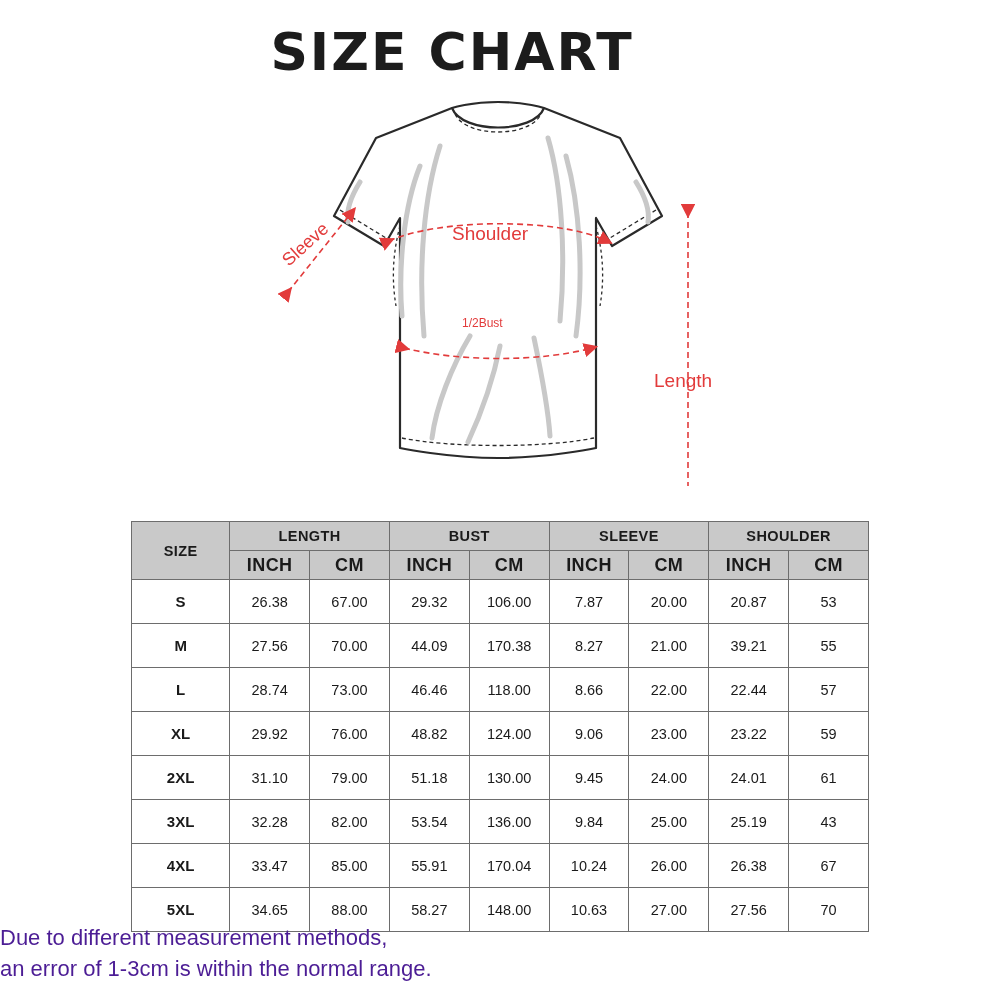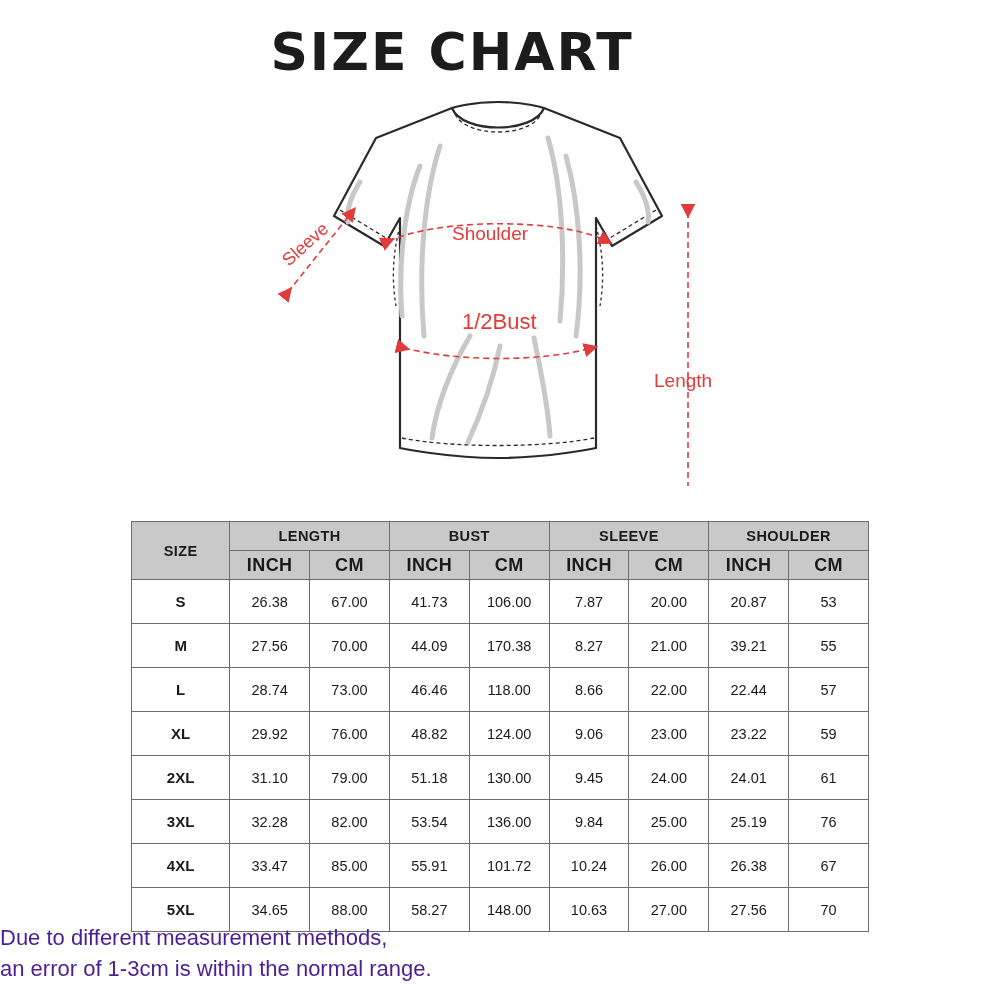--- a/index.html
+++ b/index.html
@@ -57,22 +57,22 @@
     transform: rotate(-42deg);
     font-size: 18px;
   }
   .lbl-shoulder {
     left: 452px;
     top: 137px;
     font-size: 19px;
   }
   .lbl-bust {
     left: 462px;
-    top: 223px;
-    font-size: 22px;
+    top: 230px;
+    font-size: 12px;
   }
   .lbl-length {
     left: 654px;
     top: 284px;
     font-size: 19px;
   }
 
   
   .table-wrap {
     position: absolute;
@@ -236,21 +236,21 @@
           <th class="sub">CM</th>
           <th class="sub">INCH</th>
           <th class="sub">CM</th>
         </tr>
       </thead>
       <tbody>
         <tr>
           <td class="size-cell">S</td>
           <td>26.38</td>
           <td>67.00</td>
-          <td>41.73</td>
+          <td>29.32</td>
           <td>106.00</td>
           <td>7.87</td>
           <td>20.00</td>
           <td>20.87</td>
           <td>53</td>
         </tr>
         <tr>
           <td class="size-cell">M</td>
           <td>27.56</td>
           <td>70.00</td>
@@ -296,28 +296,28 @@
         </tr>
         <tr>
           <td class="size-cell">3XL</td>
           <td>32.28</td>
           <td>82.00</td>
           <td>53.54</td>
           <td>136.00</td>
           <td>9.84</td>
           <td>25.00</td>
           <td>25.19</td>
-          <td>76</td>
+          <td>43</td>
         </tr>
         <tr>
           <td class="size-cell">4XL</td>
           <td>33.47</td>
           <td>85.00</td>
           <td>55.91</td>
-          <td>101.72</td>
+          <td>170.04</td>
           <td>10.24</td>
           <td>26.00</td>
           <td>26.38</td>
           <td>67</td>
         </tr>
         <tr>
           <td class="size-cell">5XL</td>
           <td>34.65</td>
           <td>88.00</td>
           <td>58.27</td>

